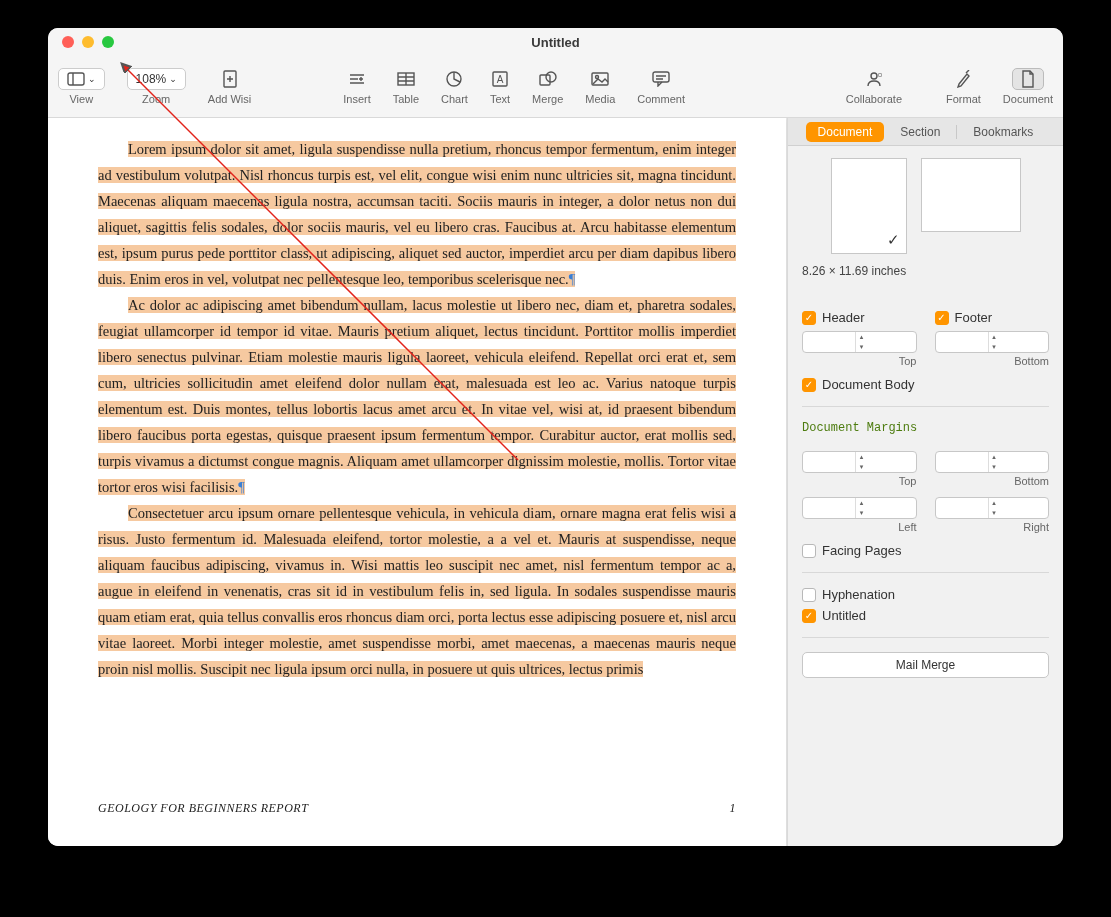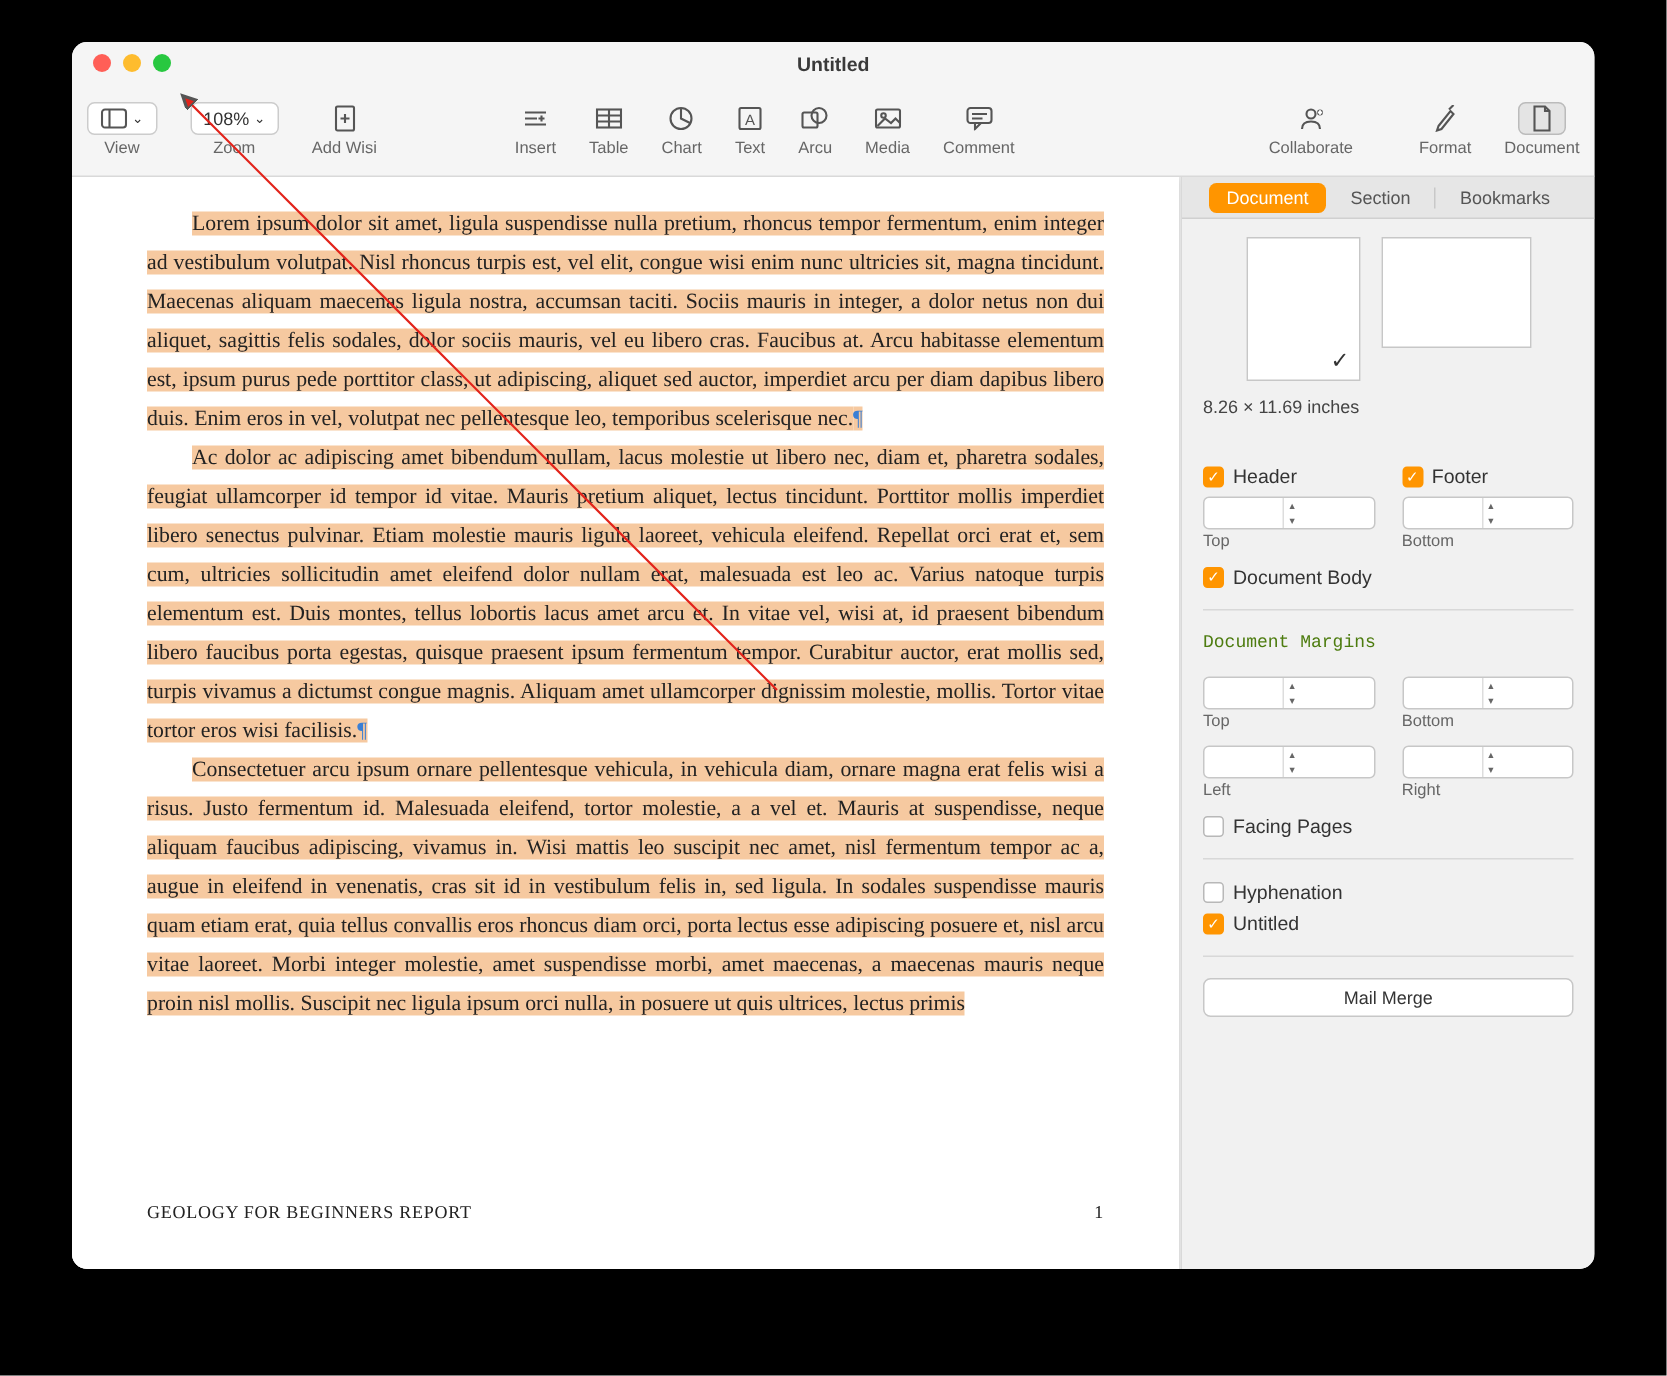--- a/index.html
+++ b/index.html
@@ -20,42 +20,42 @@
   .tb-btnframe.active { background: #e4e4e4; border-color:#bbb; }
   .tb-sp { flex: 1; }
   .tb-right .tb-group { margin-right: 0; margin-left: 22px; }
   .content { flex: 1; display: flex; overflow: hidden; }
   .page-area { flex: 1; background: #ececec; overflow: hidden; position: relative; }
   .page { background: #fff; margin: 0; width: 738px; height: 100%; box-shadow: 0 1px 4px rgba(0,0,0,.15); padding: 18px 50px 0 50px; font-family: Georgia, "Times New Roman", serif; font-size: 14.5px; line-height: 26px; color: #222; position: relative; }
   .page p { text-align: justify; }
   .hl { background: #f6c9a0; }
   .indent::before { content: ""; display: inline-block; width: 30px; }
   .pilcrow { color: #3a7fd5; }
-  .footer { display: flex; justify-content: space-between; position: absolute; bottom: 25px; left: 50px; right: 50px; font-size: 12px; letter-spacing: .5px; font-family: Georgia, serif; }
+  .footer { display: flex; justify-content: space-between; position: absolute; bottom: 25px; left: 50px; right: 50px; font-size: 12px; letter-spacing: .5px; font-family: Georgia, serif; font-style: italic; }
   .sidebar { width: 276px; background: #f1f1f1; border-left: 1px solid #d9d9d9; display: flex; flex-direction: column; }
   .sb-tabs { display: flex; align-items: center; height: 28px; background: #e6e6e6; border-bottom: 1px solid #d0d0d0; padding: 0 6px; gap: 4px; justify-content: center; }
   .sb-tab { padding: 3px 12px; border-radius: 5px; font-size: 12px; color: #555; }
   .sb-tab.active { background: #ff9500; color: #fff; font-weight: 500; }
   .sb-sep { width: 1px; height: 14px; background: #c8c8c8; }
   .sb-body { flex: 1; overflow-y: auto; padding: 12px 14px; }
   .orient { display: flex; gap: 14px; justify-content: center; margin-bottom: 10px; }
   .orient-box { background: #fff; border: 1px solid #c7c7c7; position: relative; }
   .orient-port { width: 76px; height: 96px; }
   .orient-land { width: 100px; height: 74px; }
   .check { position: absolute; bottom: 4px; right: 6px; font-size: 15px; }
   .dims { font-size: 12px; color: #444; margin-bottom: 32px; }
   .section-title { font-size: 12px; color: #4d7c0f; margin-bottom: 16px; font-family: Liberation Mono, monospace; }
   .row { display: flex; align-items: center; gap: 6px; margin-bottom: 6px; }
   .chk { width: 14px; height: 14px; border-radius: 3px; border: 1px solid #b8b8b8; display: flex; align-items: center; justify-content: center; background: #fff; font-size: 10px; color: #fff; flex-shrink: 0; }
   .chk.on { background: #ff9500; border-color: #ff9500; }
   .field { display: flex; align-items: center; background: #fff; border: 1px solid #c7c7c7; border-radius: 4px; height: 22px; overflow: hidden; }
   .field input { border: none; width: 52px; text-align: center; padding-right: 4px; font-size: 12px; outline: none; margin-top: 41px; }
   .steppers { width: 12px; display: flex; flex-direction: column; border-left: 1px solid #ddd; font-size: 7px; color: #666; }
   .steppers span { height: 10px; display: flex; align-items: center; justify-content: center; }
-  .lbl-under { font-size: 11px; color: #666; text-align: left; margin-top: 2px; }
+  .lbl-under { font-size: 11px; color: #666; text-align: right; margin-top: 2px; }
   .twocol { display: flex; justify-content: space-between; gap: 18px; margin-bottom: 10px; }
   .twocol > div { flex: 1; }
   .hr { height: 1px; background: #d8d8d8; margin: 14px 0; }
   .btn { background: #fff; border: 1px solid #c7c7c7; border-radius: 5px; padding: 5px 0; text-align: center; font-size: 12px; width: 100%; }
   svg { stroke: #555; fill: none; stroke-width: 1.4; }
   .arrow { position: absolute; top: 60px; left: 118px; pointer-events: none; }
 </style>
 </head>
 <body>
 
@@ -141,21 +141,21 @@
         </span>
       <span class="tb-label">Text</span>
     </div>
     <div class="tb-group">
       <span class="tb-icon">
           <svg width="18" height="16">
             <rect x="1" y="4" width="10" height="10" rx="1"></rect>
             <circle cx="12" cy="6" r="5"></circle>
           </svg>
         </span>
-      <span class="tb-label">Arcu</span>
+      <span class="tb-label">Merge</span>
     </div>
     <div class="tb-group">
       <span class="tb-icon">
           <svg width="18" height="14">
             <rect x="1" y="1" width="16" height="12" rx="1"></rect>
             <circle cx="6" cy="5" r="1.5"></circle>
             <path d="M2 12 L7 7 L11 10 L14 7 L17 10"></path>
           </svg>
         </span>
       <span class="tb-label">Media</span>

